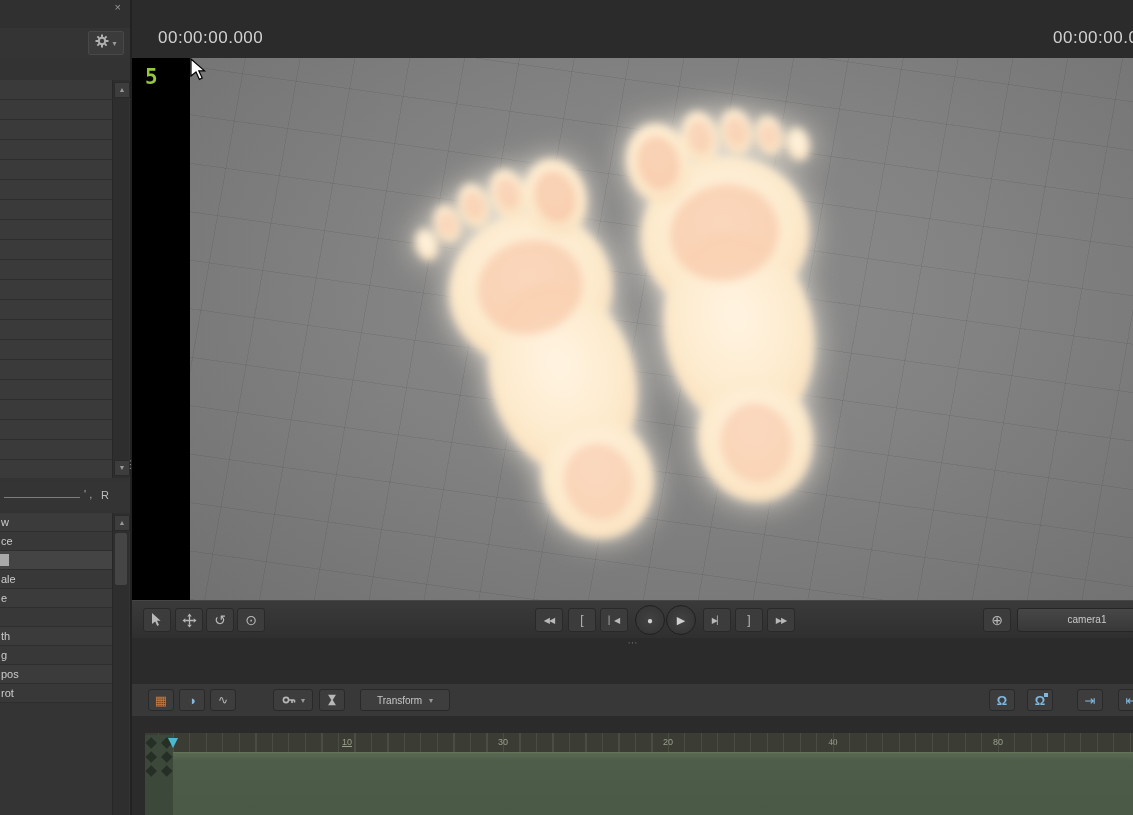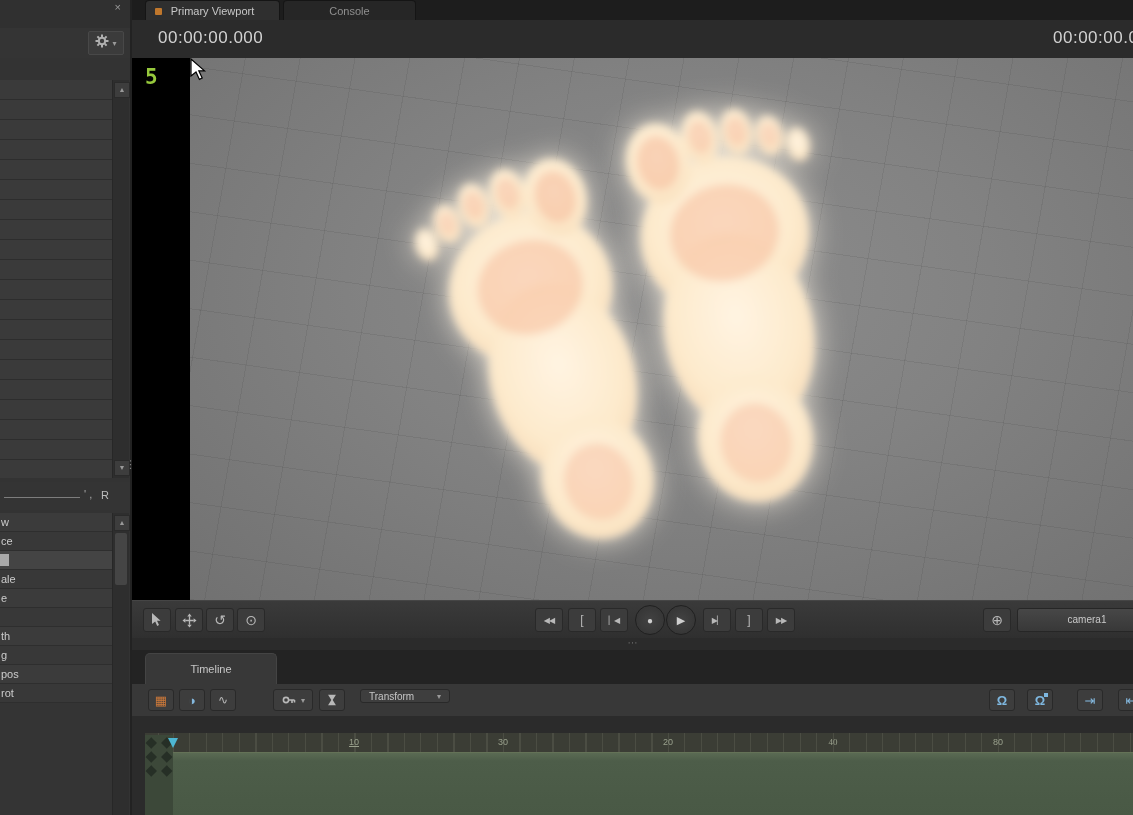--- a/index.html
+++ b/index.html
@@ -73,33 +73,33 @@
   .divider{position:absolute;left:0;top:638px;width:1001px;height:12px;background:#2b2b2b;
            text-align:center;color:#6d6d6d;font-size:10px;line-height:10px;}
   
   .tl-tabrow{position:absolute;left:0;top:650px;width:1001px;height:34px;background:#232323;}
   .tl-tab{position:absolute;left:13px;top:3px;width:132px;height:31px;background:#383838;border-radius:5px 5px 0 0;
           text-align:center;line-height:31px;font-size:11px;color:#c6c6c6;border:1px solid #444;border-bottom:none;box-sizing:border-box;}
   .tl-toolbar{position:absolute;left:0;top:684px;width:1001px;height:32px;background:#383838;border-bottom:1px solid #2a2a2a;}
   .tlbtn{position:absolute;top:5px;height:22px;width:26px;background:#3d3d3d;border:1px solid #292929;border-radius:3px;
          display:flex;align-items:center;justify-content:center;color:#b8b8b8;font-size:12px;box-sizing:border-box;}
   .tlbtn.wide{width:40px;gap:4px;}
-  .transform-btn{position:absolute;left:228px;top:5px;width:90px;height:14px;background:#3e3e3e;border:1px solid #292929;
+  .transform-btn{position:absolute;left:228px;top:5px;width:90px;height:22px;background:#3e3e3e;border:1px solid #292929;
                  border-radius:3px;font-size:10px;color:#c6c6c6;box-sizing:border-box;display:flex;align-items:center;
-                 justify-content:space-between;padding:0 8px;}
+                 justify-content:space-between;padding:0 16px;}
   .icon-orange{color:#cf7a3a;font-size:13px;}
   .icon-blue{color:#84b8de;font-size:13px;}
   .icon-magnet{color:#7fb8e0;font-weight:bold;font-size:13px;}
   .mag-sq{position:absolute;right:4px;top:3px;width:4px;height:4px;background:#7fb8e0;}
   .tl-spacer{position:absolute;left:0;top:716px;width:1001px;height:17px;background:#2b2b2b;}
   .tl-ruler{position:absolute;left:13px;top:733px;width:988px;height:19px;background:#3b3d35;
             background-image:repeating-linear-gradient(90deg,#4b4d43 0 1px,transparent 1px 16.5px);
             background-position:28px 0;}
   .tick{position:absolute;top:4px;font-size:9px;color:#99a08c;transform:translateX(-50%);}
-  .tick:nth-child(1){left:209px;text-decoration:underline;} .tick:nth-child(2){left:358px;} .tick:nth-child(3){left:523px;}
+  .tick:nth-child(1){left:202px;text-decoration:underline;} .tick:nth-child(2){left:358px;} .tick:nth-child(3){left:523px;}
   .tick:nth-child(4){left:688px;font-family:Liberation Serif, serif;} .tick:nth-child(5){left:853px;}
   .tl-track{position:absolute;left:13px;top:752px;width:988px;height:63px;background:#333d31;}
   .tl-green{position:absolute;left:28px;top:0;width:960px;height:63px;
             background:linear-gradient(180deg,#5a6a53 0,#4d5d49 8px,#495945 100%);border-top:1px solid #647257;box-sizing:border-box;}
   .tl-diamonds{position:absolute;left:13px;top:735px;width:28px;height:80px;background:#3c4839;color:#262f26;
                font-size:15px;line-height:14px;text-align:center;overflow:hidden;z-index:3;}
   .playhead{position:absolute;left:36px;top:738px;width:0;height:0;z-index:4;
             border-left:5px solid transparent;border-right:5px solid transparent;border-top:10px solid #4db6d2;}
 </style>
 </head>
@@ -149,29 +149,20 @@
     <div class="lp-scroll" id="lp-scroll2">
       <div class="sb-btn sb-up">▲</div>
       <div class="sb-thumb"></div>
     </div>
     <div class="lp-bottom"></div>
     <div class="panel-resize">⋮</div>
   </div>
 
   <div id="main">
 
-    <div class="tabbar">
-      <div class="tab" id="tab-primary">
-        <span class="tab-marker"></span>
-        <span>Primary Viewport</span>
-      </div>
-      <div class="tab" id="tab-console">
-        <span>Console</span>
-      </div>
-    </div>
 
     <div class="timecodebar">
       <span class="tc-current">00:00:00.000</span>
       <span class="tc-end">00:00:00.000</span>
     </div>
 
     <div class="viewport">
       <div class="filmstrip">
         <span class="frame-num">5</span>
       </div>
@@ -278,23 +269,20 @@
       <div class="tbtn" style="left:851px;font-size:14px">
         <span>⊕</span>
       </div>
       <div class="camera-btn">
         <span>camera1</span>
       </div>
     </div>
 
     <div class="divider">⋯</div>
 
-    <div class="tl-tabrow">
-      <div class="tl-tab">Timeline</div>
-    </div>
 
     <div class="tl-toolbar">
       <div class="tlbtn" style="left:16px">
         <span class="icon-orange">▦</span>
       </div>
       <div class="tlbtn" style="left:47px">
         <span class="icon-blue">◑</span>
       </div>
       <div class="tlbtn" style="left:78px">
         <span>∿</span>

